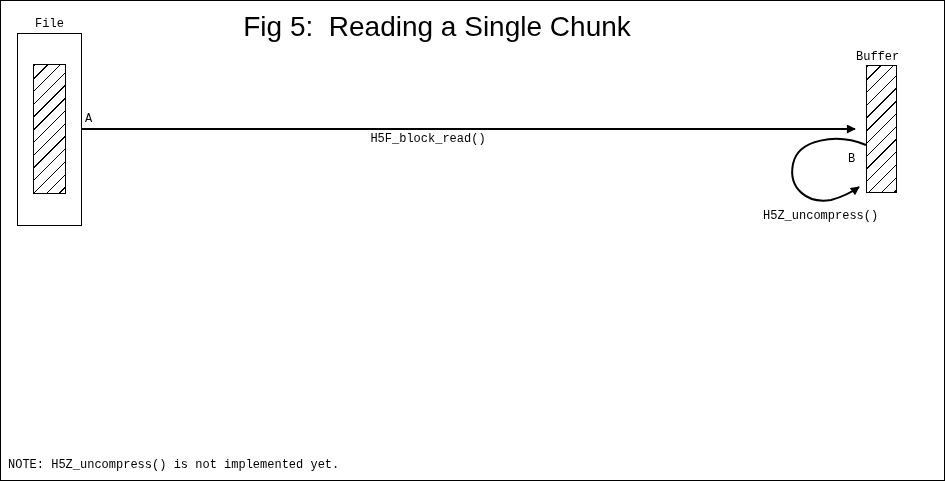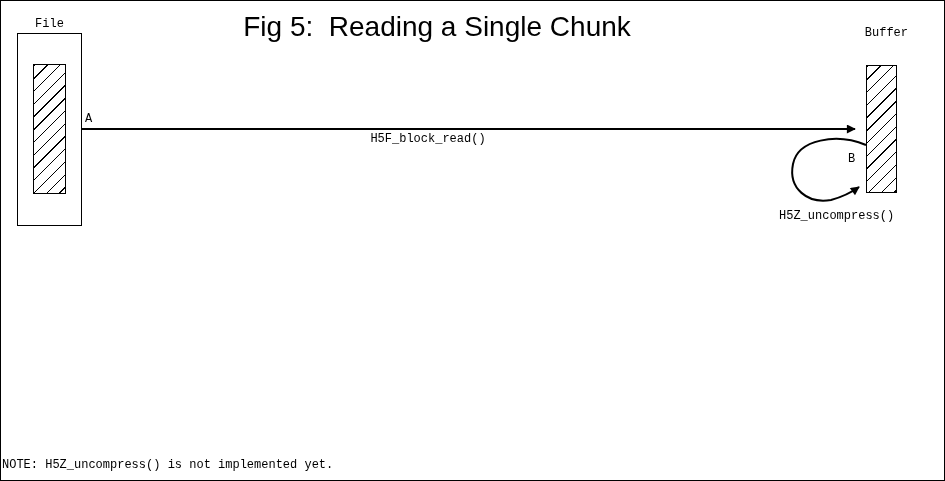--- a/index.html
+++ b/index.html
@@ -54,23 +54,23 @@
     );
   }
   .file-chunk {
     left: 32px;
     top: 63px;
     width: 33px;
     height: 130px;
   }
   .buffer-label {
     left: 855px;
-    top: 24px;
+    top: 48px;
     width: 52px;
-    text-align: right;
+    text-align: left;
   }
   .buffer-box {
     left: 865px;
     top: 64px;
     width: 31px;
     height: 128px;
   }
   .arrows-layer {
     left: 0;
     top: 0;
@@ -86,23 +86,23 @@
     width: 300px;
     text-align: center;
   }
   .calls-below {
     left: 277px;
     top: 130px;
     width: 300px;
     text-align: center;
   }
   .call-line { display: block; }
-  .uncompress-caption { left: 762px; top: 207px; margin-left: 16px; }
+  .uncompress-caption { left: 762px; top: 207px; }
   .note {
-    left: 1px;
+    left: 7px;
     top: 456px;
   }
 </style>
 </head>
 <body>
 
 <div class="canvas">
 
   <div class="abs title">Fig 5:  Reading a Single Chunk</div>
 

